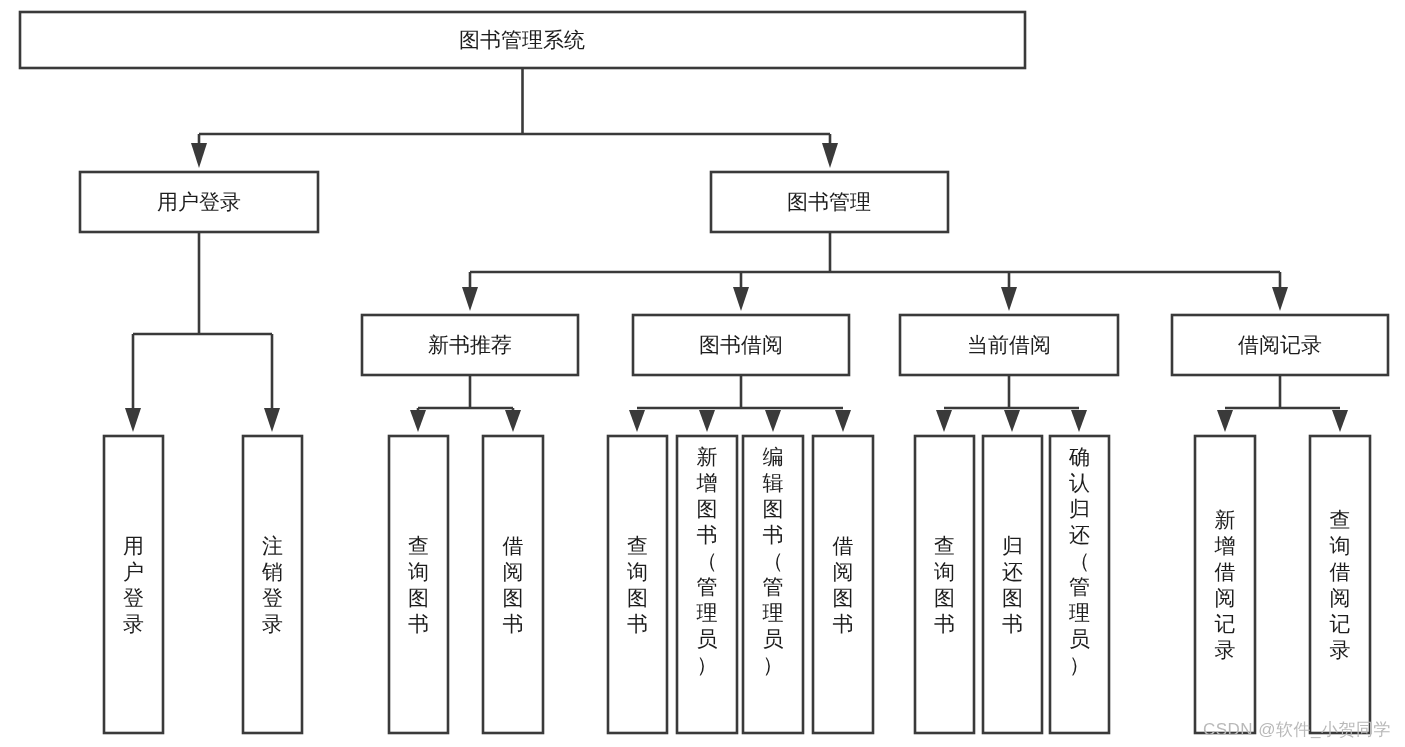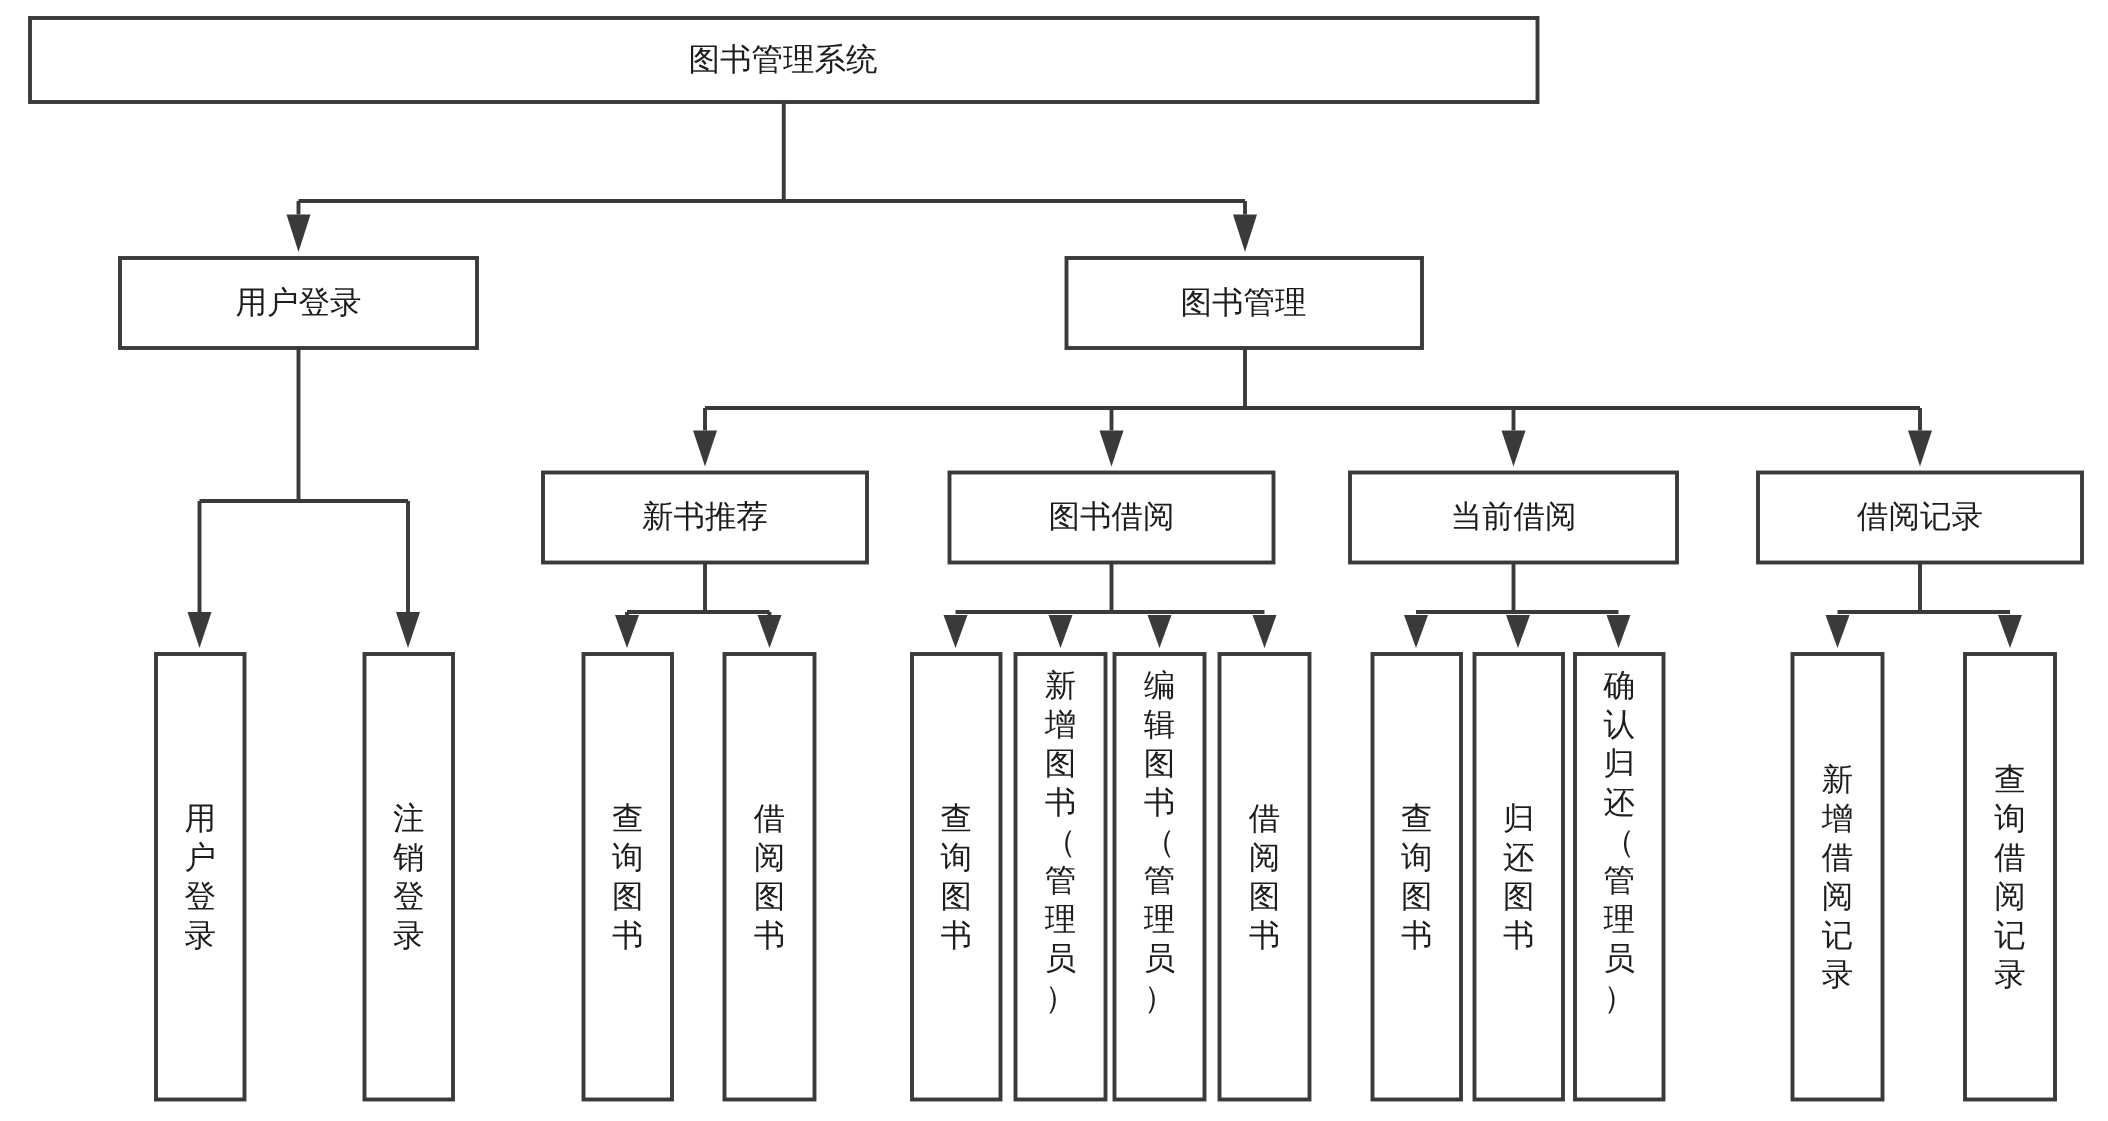--- a/index.html
+++ b/index.html
@@ -219,14 +219,15 @@
           <text class="node-label-v" x="1225" y="526.5"><tspan x="1225">新</tspan><tspan x="1225" dy="26">增</tspan><tspan x="1225" dy="26">借</tspan><tspan x="1225" dy="26">阅</tspan><tspan x="1225" dy="26">记</tspan><tspan x="1225" dy="26">录</tspan></text>
         </g>
         <g>
           <rect class="node-box" x="1310" y="436" width="60" height="297"></rect>
           <text class="node-label-v" x="1340" y="526.5"><tspan x="1340">查</tspan><tspan x="1340" dy="26">询</tspan><tspan x="1340" dy="26">借</tspan><tspan x="1340" dy="26">阅</tspan><tspan x="1340" dy="26">记</tspan><tspan x="1340" dy="26">录</tspan></text>
         </g>
       </g>
 
   </svg>
 
+  <div class="watermark">CSDN @软件_小贺同学</div>
 
 </div>
 
 </body></html>

